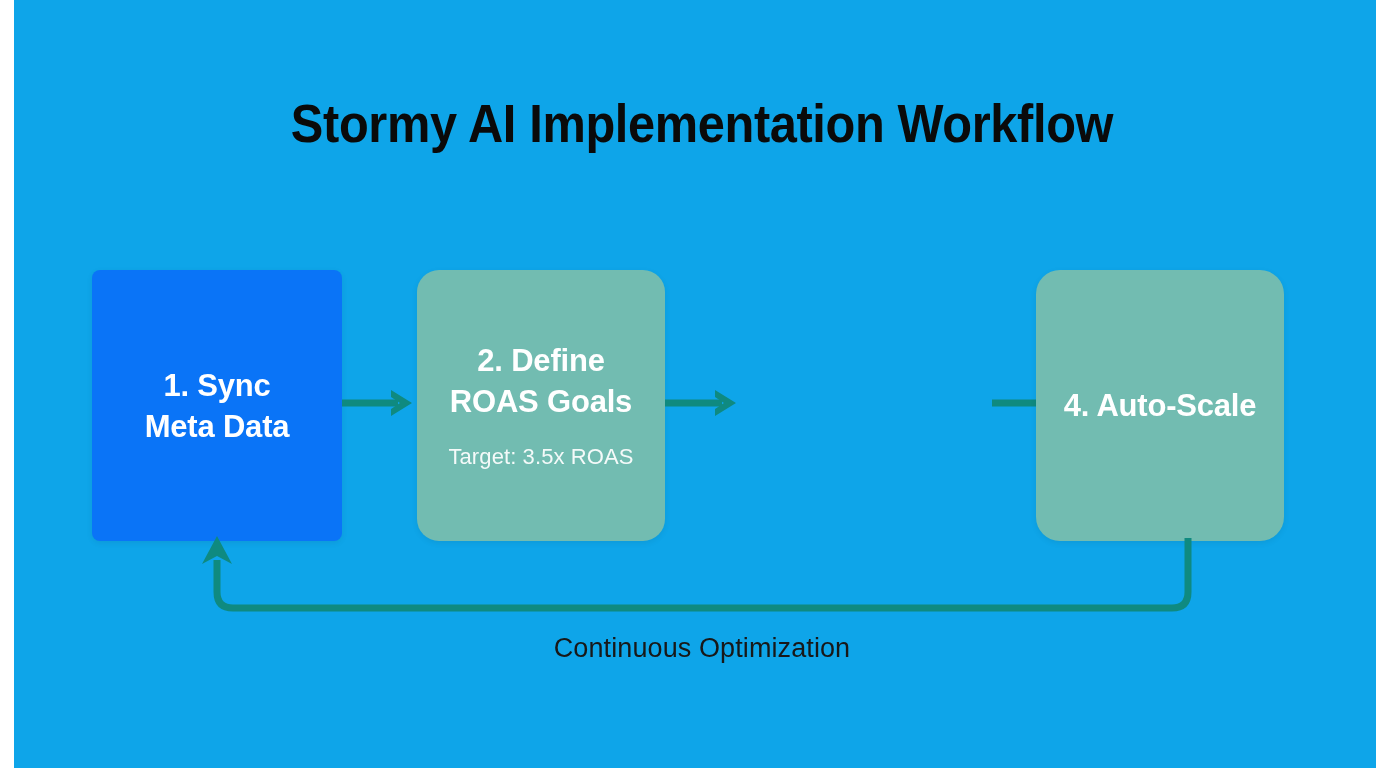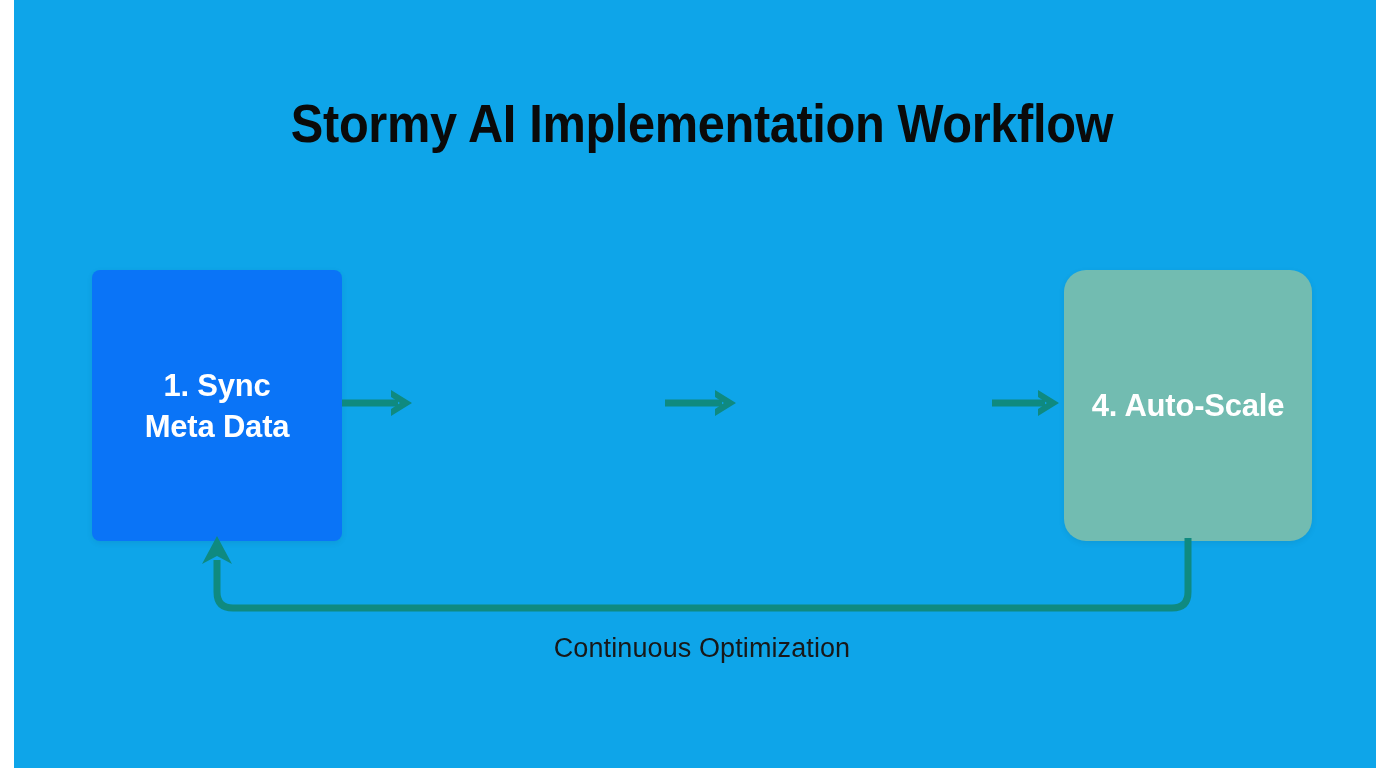--- a/index.html
+++ b/index.html
@@ -68,21 +68,21 @@
     font-size: 22px;
     font-weight: normal;
     line-height: 28px;
     text-align: center;
     letter-spacing: 0.1px;
   }
 
   #node-1 { left: 78px;   width: 250px; }
   #node-2 { left: 403px;  width: 248px; }
   #node-3 { left: 727px;  width: 251px; }
-  #node-4 { left: 1050px; width: 248px; }
+  #node-4 { left: 1022px; width: 248px; border-radius: 24px; }
 
   
   .connector {
     position: absolute;
     top: 386px;
     height: 34px;
   }
   #connector-1 { left: 328px; width: 76px; }
   #connector-2 { left: 651px; width: 77px; }
   #connector-3 { left: 978px; width: 73px; }
@@ -121,20 +121,25 @@
 Meta Data</div>
   </div>
 
   <div class="connector" id="connector-1">
     <svg width="76" height="34" viewBox="0 0 76 34">
       <line x1="0" y1="17" x2="56" y2="17" stroke="#0f8a80" stroke-width="7"></line>
       <path d="M 49 4 L 70 17 L 49 30 L 49 23 L 58 17 L 49 11 Z" fill="#0f8a80"></path>
     </svg>
   </div>
 
+  <div class="node" id="node-2" style="background:#72bcb1;">
+    <div class="node-title">2. Define
+ROAS Goals</div>
+    <div class="node-sub">Target: 3.5x ROAS</div>
+  </div>
 
   <div class="connector" id="connector-2">
     <svg width="77" height="34" viewBox="0 0 77 34">
       <line x1="0" y1="17" x2="57" y2="17" stroke="#0f8a80" stroke-width="7"></line>
       <path d="M 50 4 L 71 17 L 50 30 L 50 23 L 59 17 L 50 11 Z" fill="#0f8a80"></path>
     </svg>
   </div>
 
 
   <div class="connector" id="connector-3">

